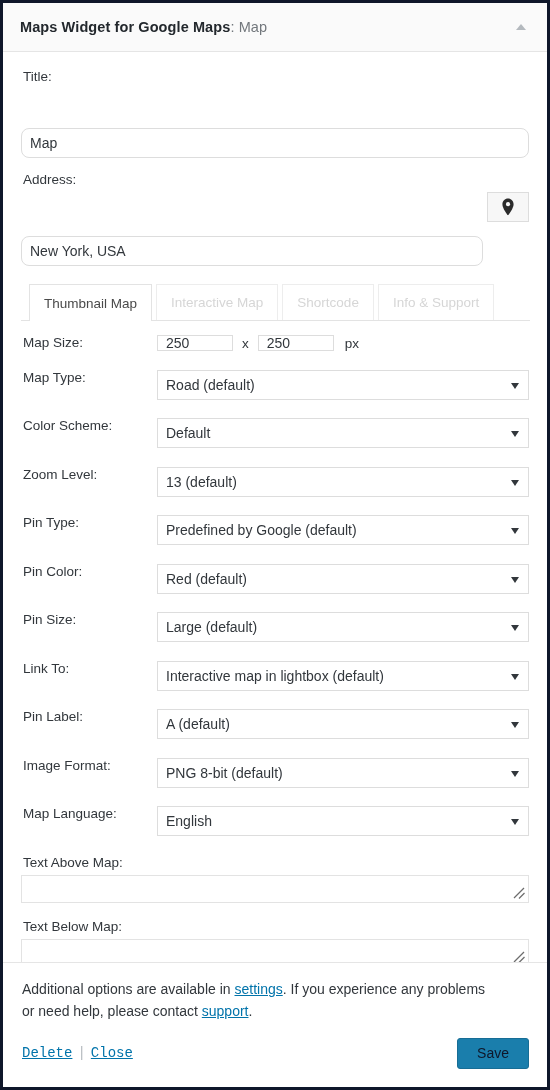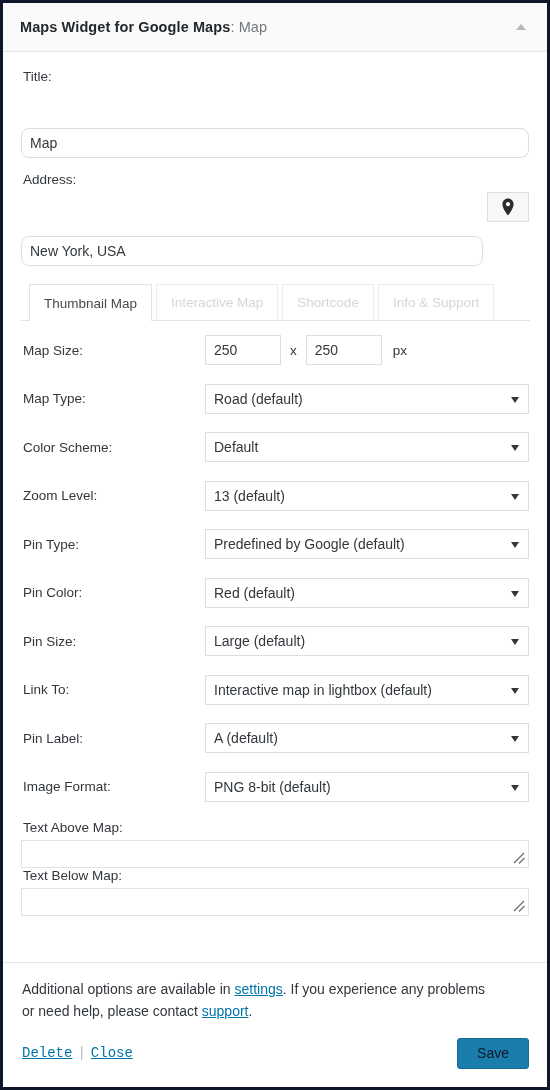--- a/index.html
+++ b/index.html
@@ -134,23 +134,22 @@
     border-color: #e3e3e3;
     height: 37px;
     margin-bottom: -1px;
     background: #fff;
   }
 
   
   .settings { padding-top: 14px; }
   .row {
     display: flex;
-    align-items: center;
+    align-items: flex-start;
     margin-bottom: 18.5px;
-    gap: 48px;
   }
   .row-label {
     flex: 0 0 136px;
     font-size: 13.5px;
     color: #32373c;
     padding-left: 2px;
   }
   .control { flex: 1 1 auto; position: relative; }
 
   .select-box {
@@ -177,21 +176,21 @@
     border-right: 4.5px solid transparent;
     border-top: 6px solid #32373c;
   }
 
   .size-row .control {
     display: flex;
     align-items: center;
   }
   .size-input {
     width: 76px;
-    height: 30px;
+    height: 16px;
     padding: 3px 8px;
     font-family: "Liberation Sans", sans-serif;
     font-size: 14px;
     color: #32373c;
     background: #fff;
     border: 1px solid #ddd;
     border-radius: 0;
     outline: none;
   }
   .size-x {
@@ -199,21 +198,21 @@
     font-size: 13.5px;
     color: #32373c;
   }
   .size-unit {
     margin-left: 11px;
     font-size: 13.5px;
     color: #32373c;
   }
 
   
-  .ta-block { }
+  .ta-block { margin-bottom: 16px; }
   .ta-label {
     display: block;
     font-size: 13.5px;
     color: #32373c;
     margin: 0 0 5px 2px;
   }
   .ta-wrap { position: relative; }
   .ta-field {
     display: block;
     width: 100%;
@@ -408,20 +407,29 @@
       <div class="row">
         <div class="row-label">Image Format:</div>
         <div class="control">
           <div class="select-box">
             <span>PNG 8-bit (default)</span>
             <span class="select-arrow"></span>
           </div>
         </div>
       </div>
 
+      <div class="row">
+        <div class="row-label">Map Language:</div>
+        <div class="control">
+          <div class="select-box">
+            <span>English</span>
+            <span class="select-arrow"></span>
+          </div>
+        </div>
+      </div>
 
       <div class="ta-block">
         <label class="ta-label">Text Above Map:</label>
         <div class="ta-wrap">
           <div class="ta-field"></div>
           <svg class="ta-grip" viewBox="0 0 14 14">
             <line x1="2" y1="12" x2="12" y2="2" stroke="#6d6d6d" stroke-width="1.3"></line>
             <line x1="7" y1="12.5" x2="12.5" y2="7" stroke="#6d6d6d" stroke-width="1.3"></line>
           </svg>
         </div>

